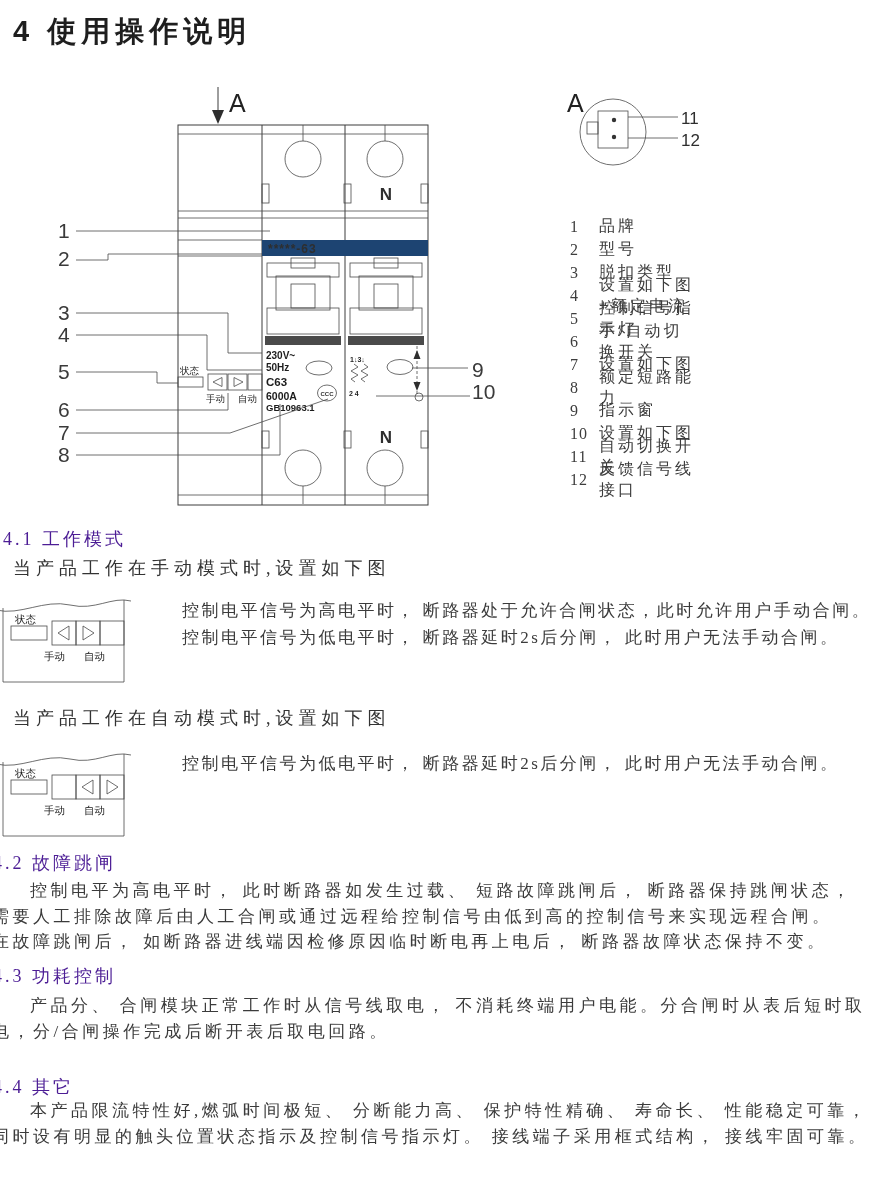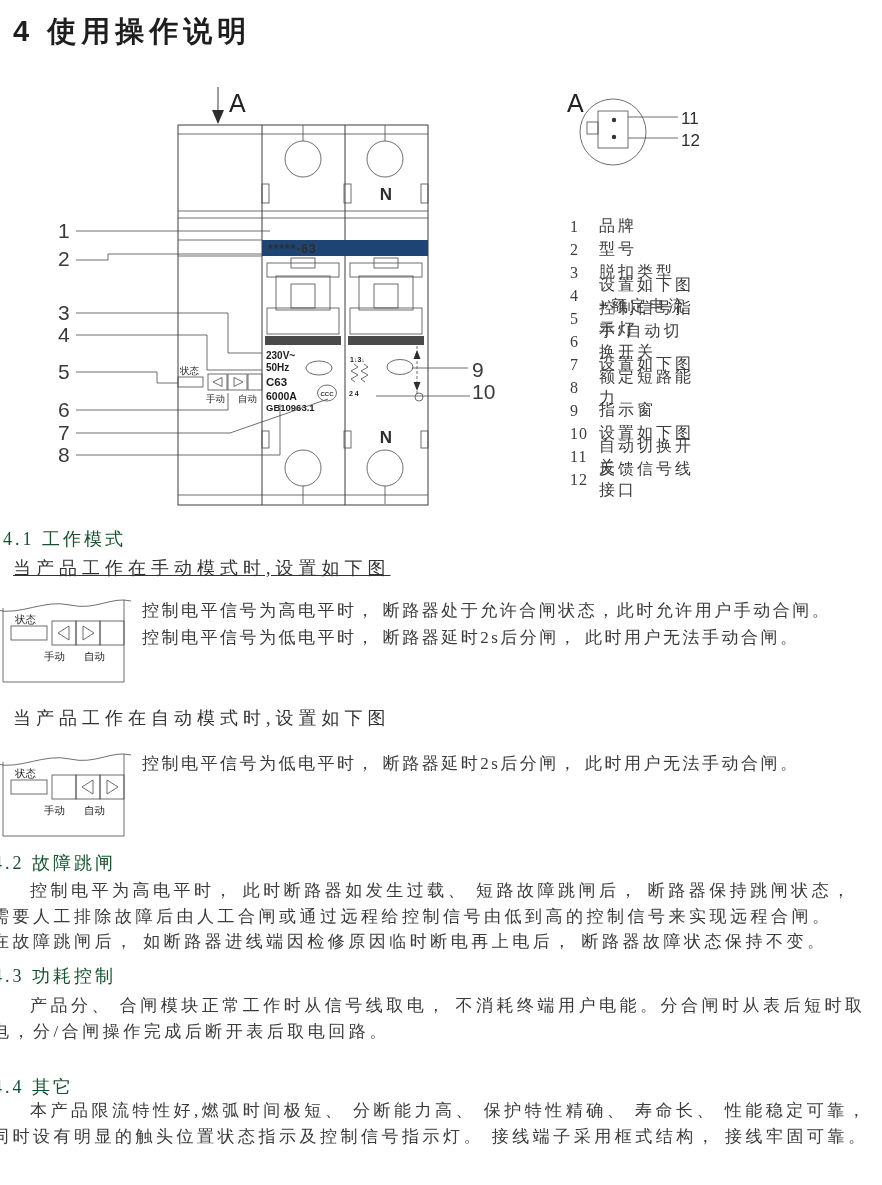--- a/index.html
+++ b/index.html
@@ -8,26 +8,26 @@
   .sans{font-family:"Liberation Sans",sans-serif;}
 
   #main-title{left:13px;top:12px;font-size:29px;font-weight:bold;letter-spacing:5px;color:#1e1e1e;}
 
   
   #legend{left:570px;top:215px;}
   .legend-row{display:flex;height:23px;align-items:center;font-family:"Liberation Serif",serif;font-size:16px;letter-spacing:3px;color:#3d3d3d;}
   .legend-num{width:29px;flex:0 0 29px;letter-spacing:1px;}
 
   
-  .sec-head{font-family:"Liberation Serif",serif;font-size:18px;letter-spacing:3px;color:#14532d;white-space:nowrap;}
+  .sec-head{font-family:"Liberation Serif",serif;font-size:18px;letter-spacing:3px;color:#4c1d95;white-space:nowrap;}
   .intro{font-family:"Liberation Serif",serif;font-size:18px;letter-spacing:5px;color:#333;white-space:nowrap;}
   .para{width:905px;}
   .para .pline{font-family:"Liberation Serif",serif;font-size:17px;letter-spacing:3.5px;line-height:25.5px;color:#3b3b3b;white-space:nowrap;}
   .para .indent{padding-left:38px;}
-  .mode-text .pline{font-family:"Liberation Serif",serif;font-size:17px;letter-spacing:2.5px;line-height:27px;color:#3b3b3b;white-space:nowrap;}
+  .mode-text .pline{font-family:"Liberation Serif",serif;font-size:17px;letter-spacing:2.5px;line-height:27px;color:#3b3b3b;white-space:nowrap;margin-left:40px;}
 
   
   svg{display:block;}
   svg text{fill:#2e2e2e;}
   .ln{stroke:#3c3c3c;stroke-width:1;fill:none;}
   .ln-thin{stroke:#4a4a4a;stroke-width:0.8;fill:none;}
   .num{font-family:"Liberation Sans",sans-serif;font-size:21px;fill:#3a3a3a;}
   .viewA{font-family:"Liberation Sans",sans-serif;font-size:25px;fill:#222;}
   .tinycjk{font-family:"Liberation Sans",sans-serif;font-size:9.5px;fill:#222;}
   .rating{font-family:"Liberation Sans",sans-serif;font-weight:bold;fill:#1c1c1c;}
@@ -225,21 +225,21 @@
         <span class="legend-num">11</span>
         <span>自动切换开关</span>
       </div>
     <div class="legend-row">
         <span class="legend-num">12</span>
         <span>反馈信号线接口</span>
       </div>
   </div>
 
   <div class="abs sec-head" style="left:3px;top:527px;">4.1 工作模式</div>
-  <div class="abs intro" style="left:13px;top:556px;text-decoration:underline;">当产品工作在手动模式时,设置如下图</div>
+  <div class="abs intro" style="left:13px;top:556px;">当产品工作在手动模式时,设置如下图</div>
 
   <svg class="abs" style="left:0;top:592px;" width="140" height="100" viewBox="0 0 140 100">
     <path class="ln-thin" d="M3,16 V90 H124 V8"></path>
     <path class="ln-thin" d="M-4,18 C20,24 44,7 70,13 C95,19 112,4 131,9"></path>
     <text class="mini-cjk" x="15" y="31">状态</text>
     <rect class="ln-thin" x="11" y="34" width="36" height="14" fill="#fff"></rect>
     <rect class="ln-thin" x="52" y="29" width="24" height="24" fill="#fff"></rect>
     <rect class="ln-thin" x="76" y="29" width="24" height="24" fill="#fff"></rect>
     <rect class="ln-thin" x="100" y="29" width="24" height="24" fill="#fff"></rect>
     <polygon class="ln-thin" points="69,34 69,48 58,41" fill="#fff"></polygon>

